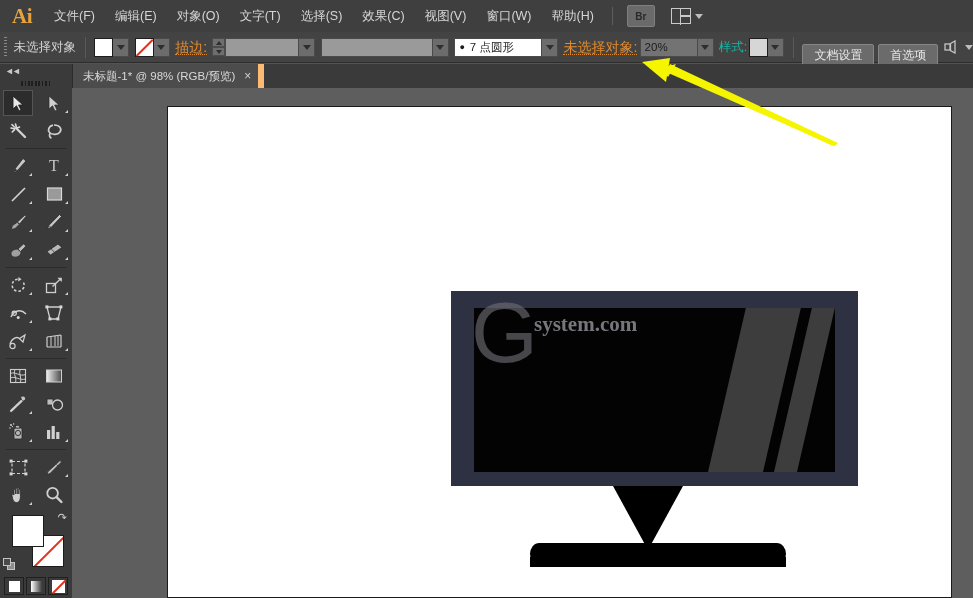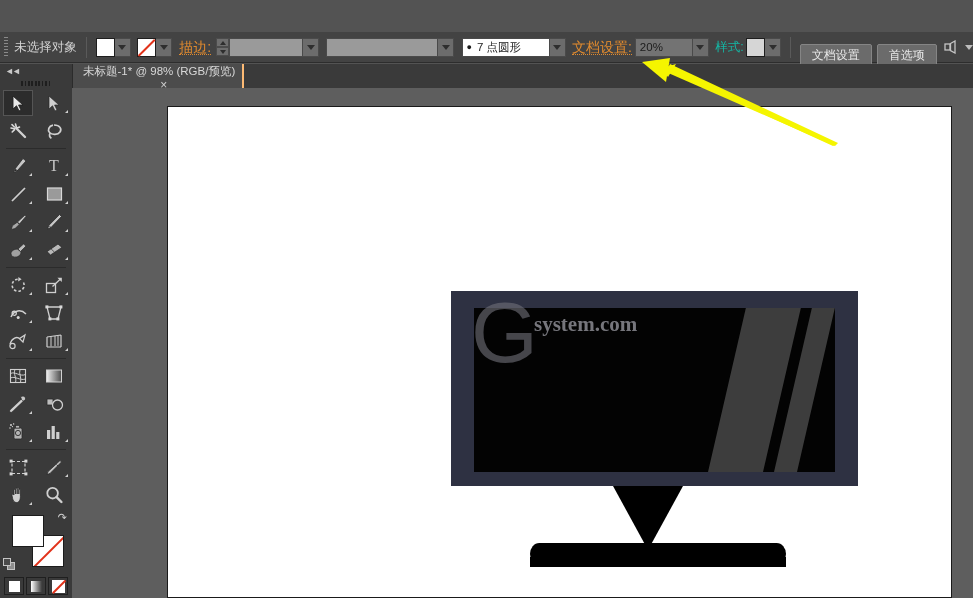--- a/index.html
+++ b/index.html
@@ -54,21 +54,21 @@
   .field.lite{background:#fff;}
   .field.empty{background:#9a9a9a;}
   .field-wrap{display:flex;align-items:center;}
   .btn3d{height:21px;background:#6b6b6b;border:1px solid #858585;border-radius:2px;color:#e8e8e8;
          font-size:12px;display:flex;align-items:center;justify-content:center;padding:0 11px;white-space:nowrap;margin-top:16px;}
   .speaker{width:17px;height:14px;position:relative;}
 
   
   .tabbar{position:absolute;left:72px;top:64px;width:901px;height:24px;background:#3a3a3a;}
   .doctab{position:absolute;left:0;top:0;height:24px;background:#4c4c4c;display:flex;align-items:center;
-          padding:0 7px 0 11px;border-right:2px solid #fdba74;flex-direction:column;}
+          padding:0 7px 0 11px;border-right:6px solid #fdba74;}
   .doctab .t{color:#d8d8d8;font-size:11.5px;white-space:nowrap;}
   .tabx{color:#cfcfcf;font-size:12px;margin-left:9px;line-height:1;}
 
   
   .toolpanel{position:absolute;left:0;top:64px;width:72px;height:534px;background:#3a3a3a;
              border-right:1px solid #2b2b2b;}
   .tp-head{height:13px;display:flex;align-items:center;justify-content:flex-start;padding-left:5px;}
   .chev2{color:#c8c8c8;font-size:9px;letter-spacing:-2px;}
   .tp-grip{height:12px;display:flex;align-items:center;justify-content:center;}
   .tp-grip-in{width:30px;height:5px;
@@ -132,20 +132,38 @@
   
   .arrow{position:absolute;left:630px;top:50px;width:230px;height:110px;pointer-events:none;}
 
   .nw{white-space:nowrap;}
 </style>
 </head>
 <body>
 
 <div class="app">
 
+  <div class="menubar">
+    <div class="ai-logo">Ai</div>
+    <div class="menu-item">文件(F)</div>
+    <div class="menu-item">编辑(E)</div>
+    <div class="menu-item">对象(O)</div>
+    <div class="menu-item">文字(T)</div>
+    <div class="menu-item">选择(S)</div>
+    <div class="menu-item">效果(C)</div>
+    <div class="menu-item">视图(V)</div>
+    <div class="menu-item">窗口(W)</div>
+    <div class="menu-item">帮助(H)</div>
+    <div class="mb-sep"></div>
+    <div class="br-btn">Br</div>
+    <div class="arrange-btn">
+      <div class="arrange-ico"></div>
+      <div class="caret"></div>
+    </div>
+  </div>
 
   <div class="controlbar">
     <div class="grip"></div>
     <div class="sel-label">未选择对象</div>
     <div class="cb-sep"></div>
 
     <div class="swatch-grp">
       <div class="swatch"></div>
       <div class="dd-btn">
           <i class="dd-tri"></i>
@@ -191,21 +209,21 @@
       <div class="field lite" style="width:88px">
         <span style="font-size:9px;margin-right:5px;">●</span>
         <span class="nw">7 点圆形</span>
       </div>
       <div class="dd-btn">
           <i class="dd-tri"></i>
         </div>
     </div>
 
     <div style="width:9px"></div>
-    <div class="label-o dotted">文档设置:</div>
+    <div class="label-o dotted">未选择对象:</div>
     <div style="width:4px"></div>
     <div class="field-wrap">
       <div class="field" style="width:58px">20%</div>
       <div class="dd-btn">
           <i class="dd-tri"></i>
         </div>
     </div>
 
     <div style="width:9px"></div>
     <div class="label-g">样式:</div>

